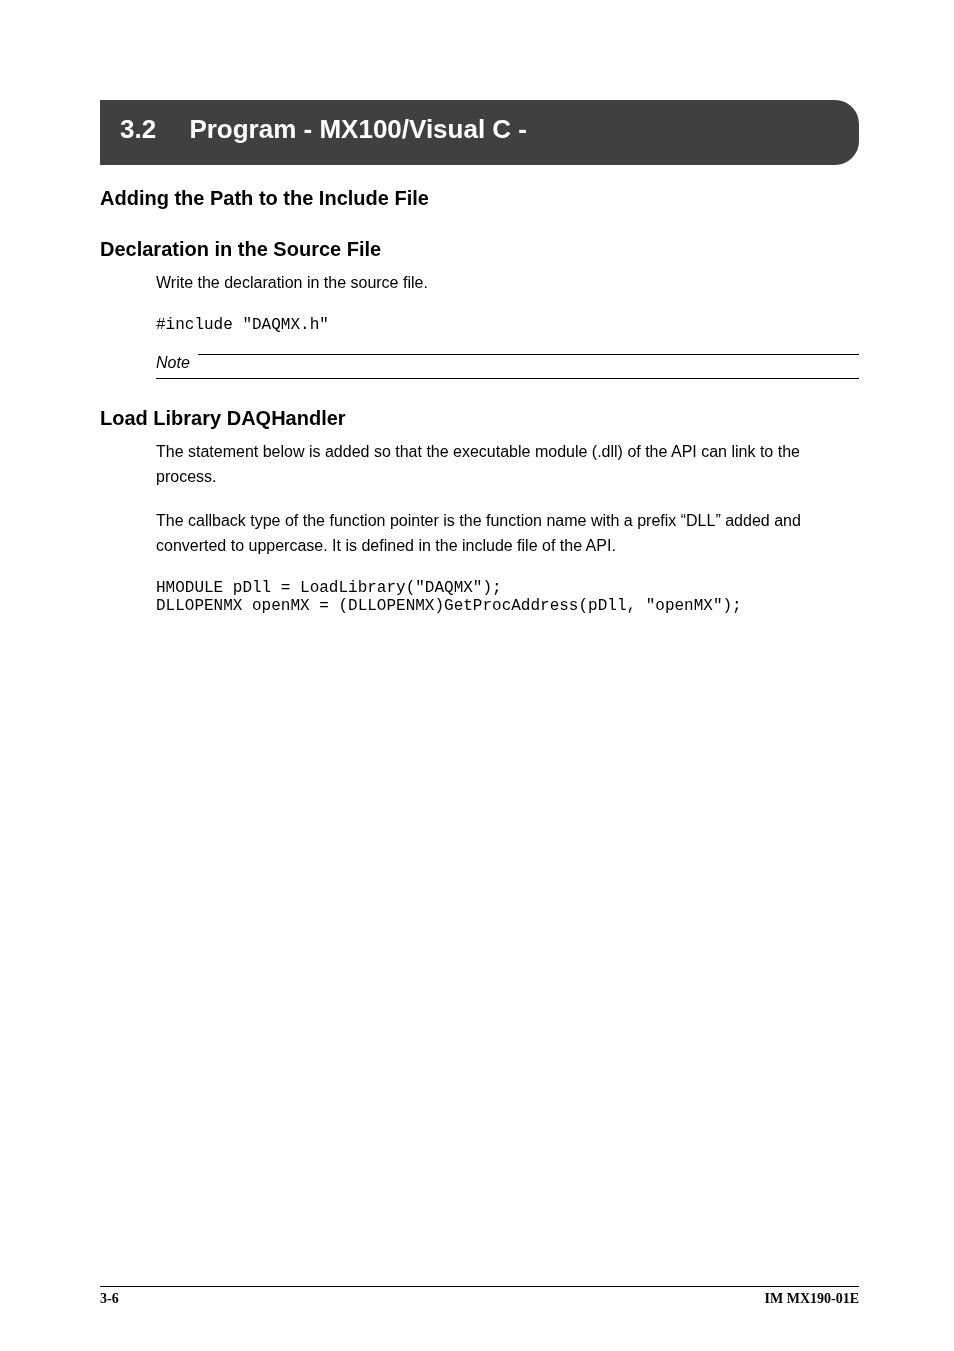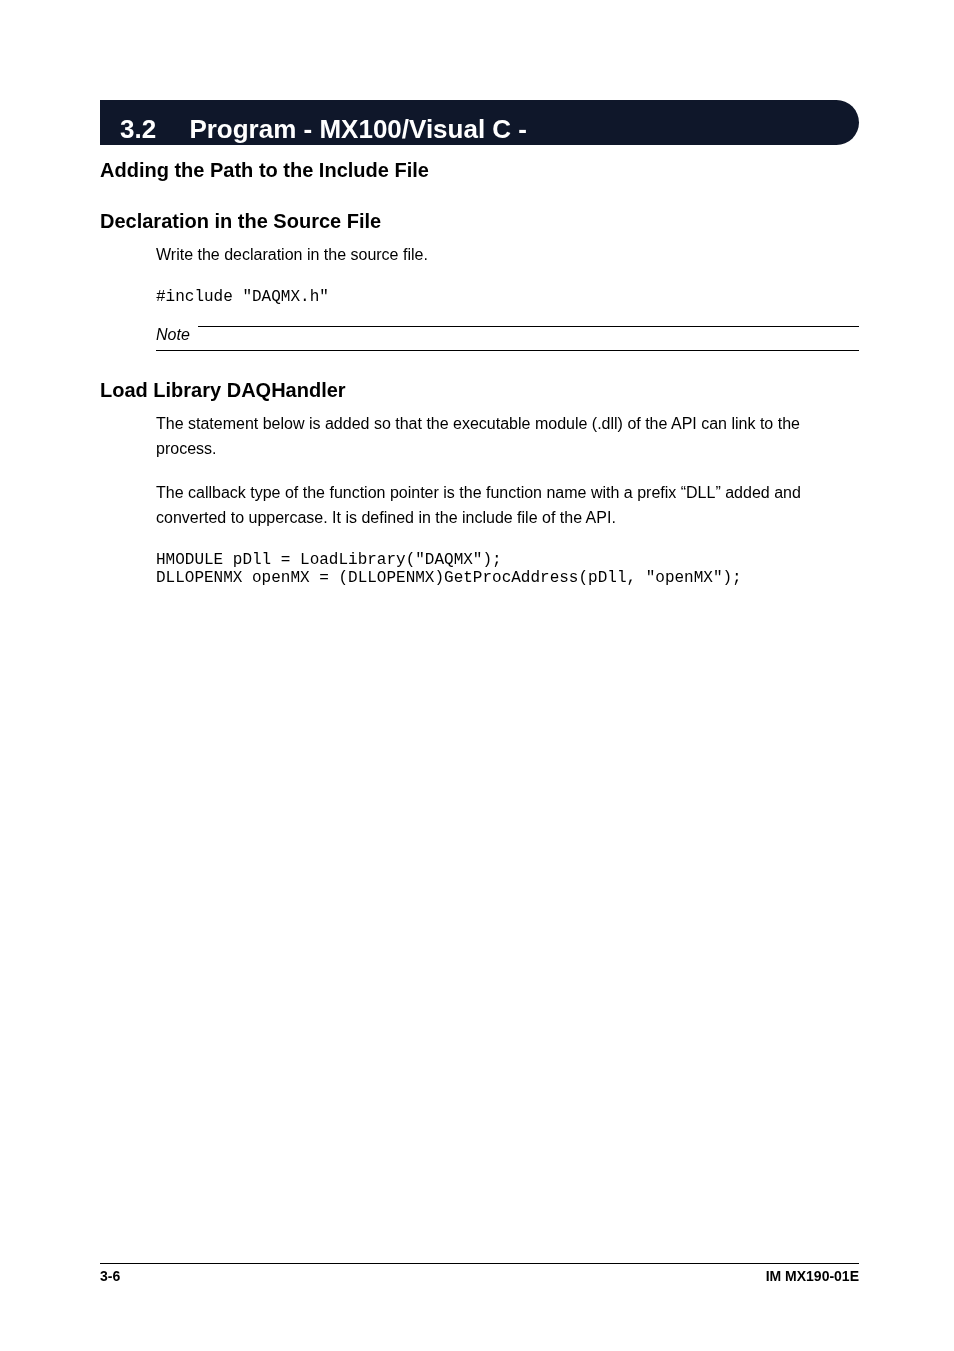--- a/index.html
+++ b/index.html
@@ -10,27 +10,27 @@
     background: #fff;
     color: #000;
     width: 954px;
     height: 1351px;
     position: relative;
   }
   .page {
     padding: 100px 95px 0 100px;
   }
   .section-banner {
-    background: #0f172a;
+    background: #404040;
     color: #fff;
     font-size: 26px;
     font-weight: bold;
-    padding: 14px 20px 0 20px;
+    padding: 14px 20px 20px 20px;
     border-radius: 0 24px 24px 0;
-    margin-bottom: 14px;
+    margin-bottom: 22px;
     font-family: Arial, Helvetica, sans-serif;
   }
   .section-banner .num {
     display: inline-block;
     margin-right: 26px;
   }
   h2.subhead {
     font-size: 20px;
     font-weight: bold;
     margin: 0 0 10px 0;
@@ -79,21 +79,22 @@
   .note-bottom-rule {
     border-top: 1.5px solid #000;
     margin-top: 4px;
   }
   .block { margin-bottom: 28px; }
   .block-last { margin-bottom: 0; }
   .footer {
     position: absolute;
     left: 100px;
     right: 95px;
-    bottom: 67px;
+    bottom: 44px;
+    font-family: Liberation Serif, serif;
   }
   .footer-rule {
     border-top: 1px solid #000;
     margin-bottom: 4px;
   }
   .footer-row {
     display: flex;
     justify-content: space-between;
     align-items: baseline;
   }

